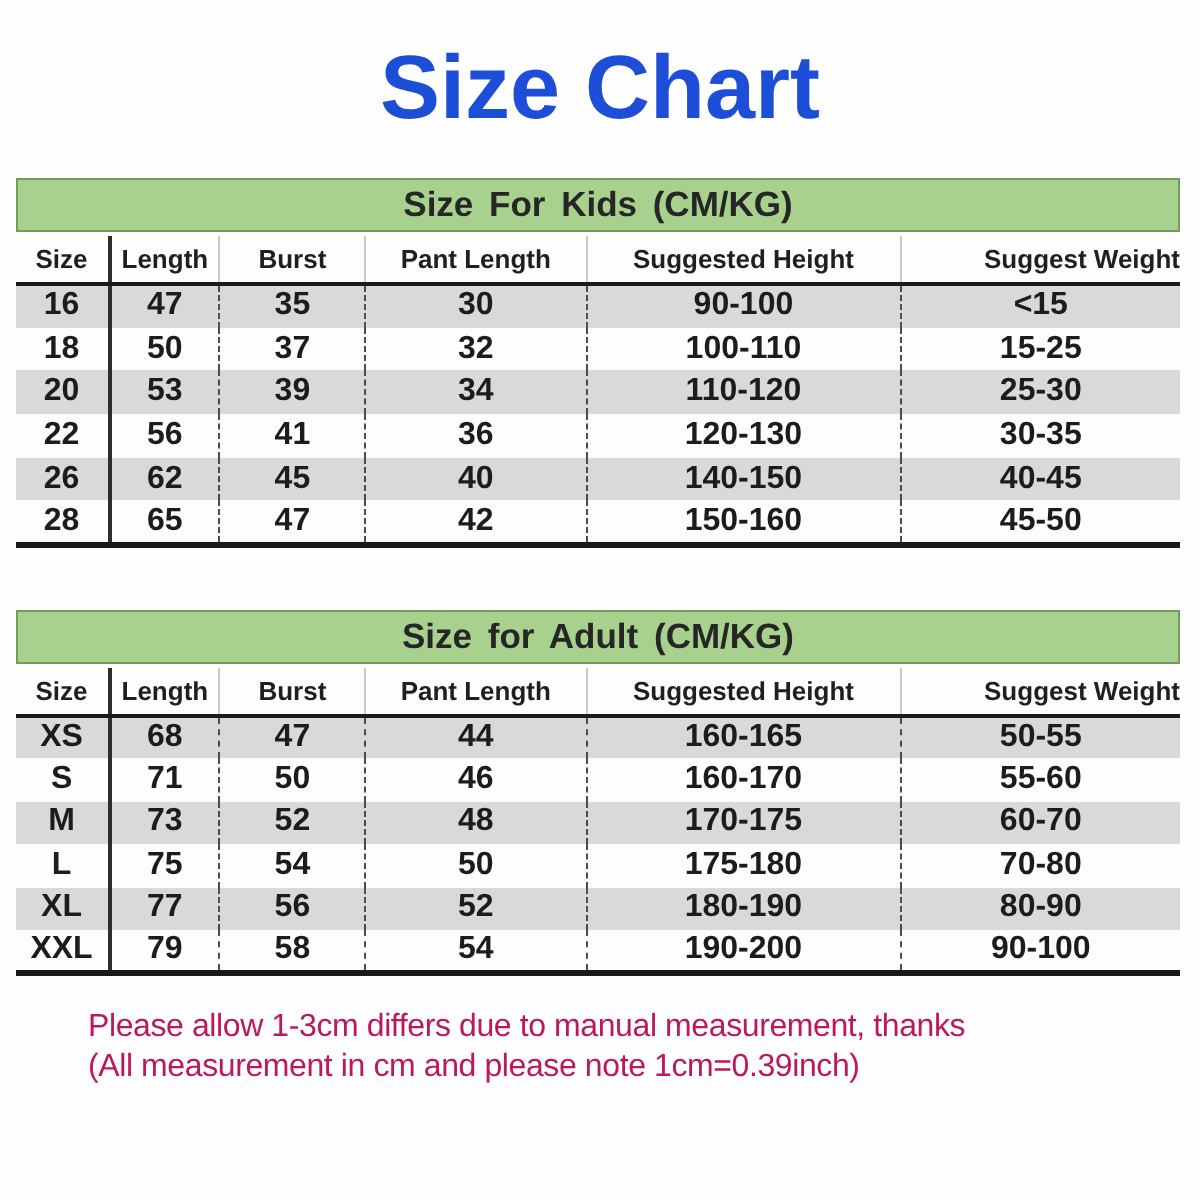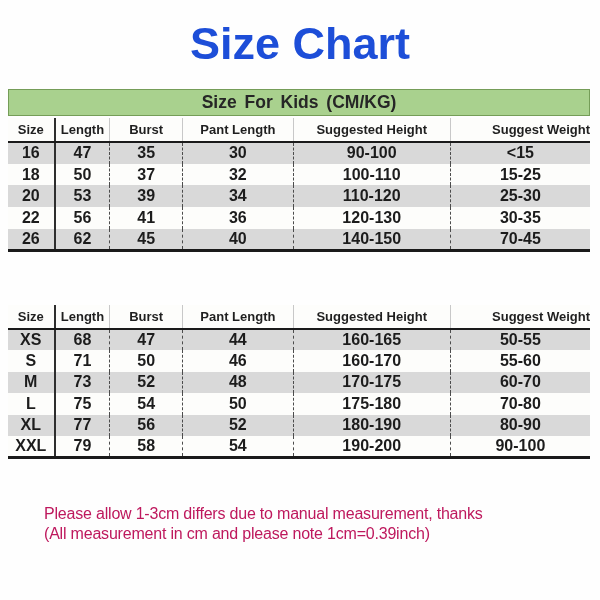--- a/index.html
+++ b/index.html
@@ -155,27 +155,36 @@
             <td>36</td>
             <td>120-130</td>
             <td>30-35</td>
           </tr>
           <tr>
             <td>26</td>
             <td>62</td>
             <td>45</td>
             <td>40</td>
             <td>140-150</td>
-            <td>70-45</td>
+            <td>40-45</td>
+          </tr>
+          <tr>
+            <td>28</td>
+            <td>65</td>
+            <td>47</td>
+            <td>42</td>
+            <td>150-160</td>
+            <td>45-50</td>
           </tr>
         </tbody>
     </table>
   </div>
 
   <div class="size-section section-adult">
+    <div class="banner">Size for Adult (CM/KG)</div>
     <table class="size-table">
       <colgroup>
         <col class="c-size">
           <col class="c-length">
           <col class="c-burst">
         <col class="c-pant">
           <col class="c-height">
           <col class="c-weight">
       </colgroup>
       <thead>

